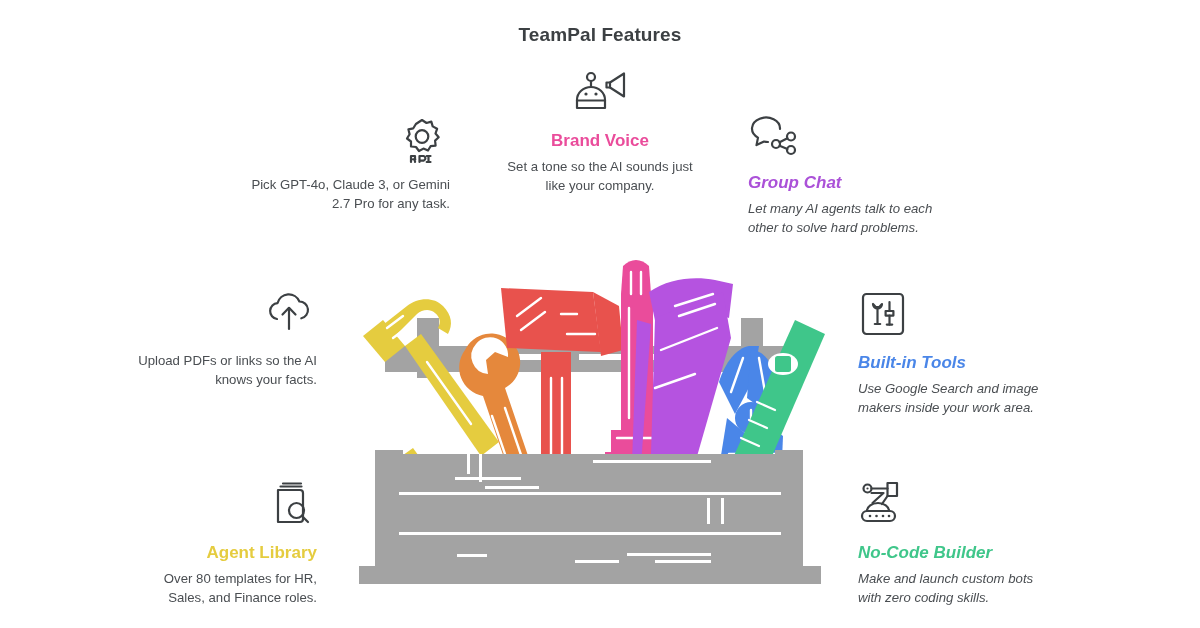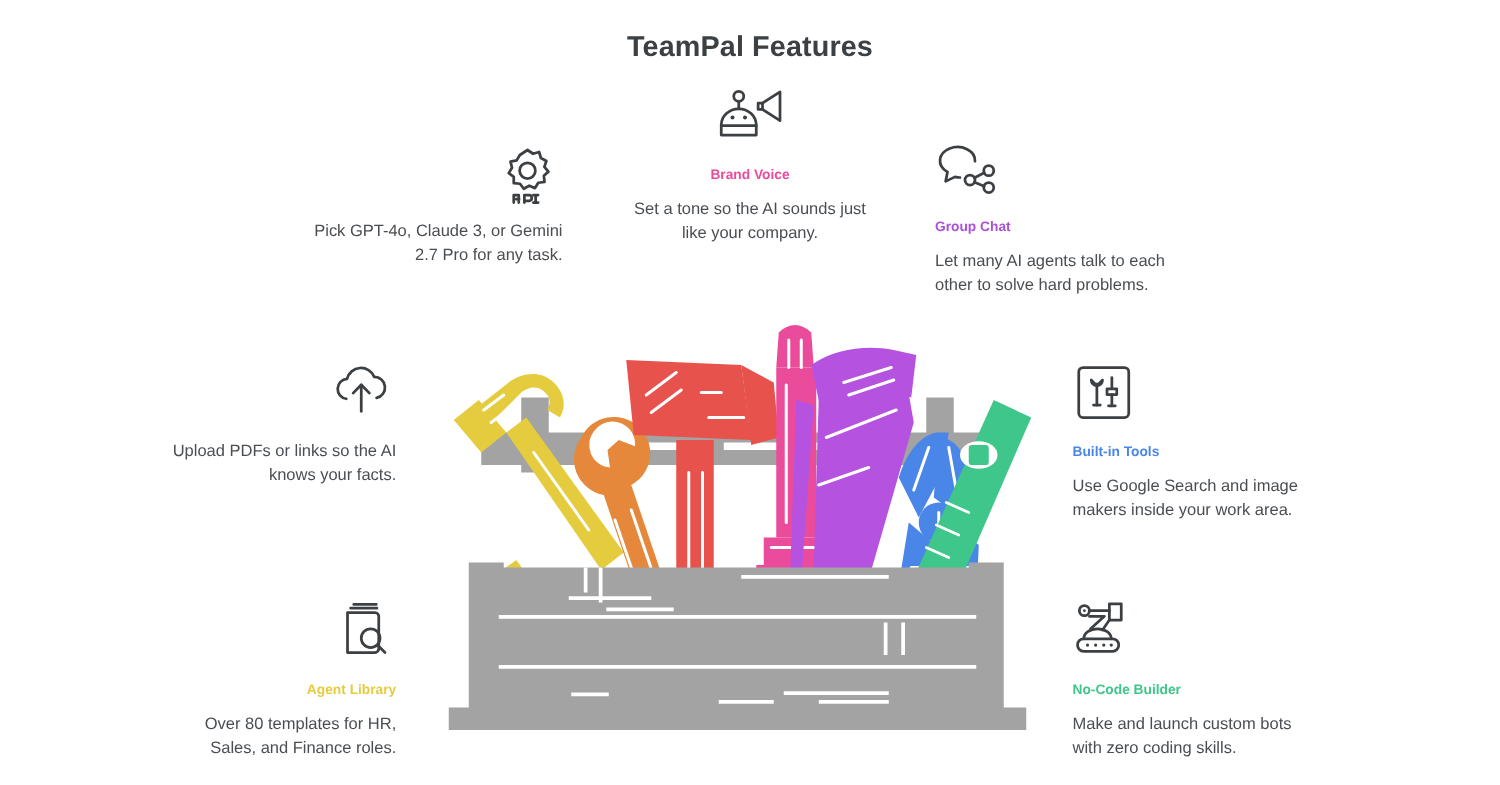--- a/index.html
+++ b/index.html
@@ -25,21 +25,21 @@
     background: #ffffff;
   }
 
   
   .page-title {
     position: absolute;
     top: 24px;
     left: 0;
     width: 1200px;
     text-align: center;
-    font-size: 23px;
+    font-size: 19px;
     font-weight: bold;
     color: #3c4043;
     letter-spacing: 0.1px;
   }
 
   
   .feature {
     position: absolute;
   }
 
@@ -48,36 +48,36 @@
     height: 58px;
     margin-bottom: 6px;
   }
 
   .feature svg {
     display: inline-block;
     vertical-align: top;
   }
 
   .feature .f-title {
-    font-size: 11px;
+    font-size: 17px;
     font-weight: bold;
     line-height: 21px;
     margin-bottom: 7px;
     white-space: nowrap;
   }
 
   .feature .f-desc {
     font-size: 13.2px;
     line-height: 18.5px;
     color: #4a4e52;
   }
 
   
   .align-right { text-align: right; }
-  .align-left  { text-align: left;  }
+  .align-left  { text-align: left; font-style: italic;  }
   .align-center{ text-align: center;}
 
   
   #feat-ai-models       { left: 235px; top: 112px; width: 215px; }
   #feat-brand-voice     { left: 505px; top: 66px;  width: 190px; }
   #feat-group-chat      { left: 748px; top: 108px; width: 185px; }
   #feat-custom-knowledge{ left: 120px; top: 288px; width: 197px; }
   #feat-agent-library   { left: 130px; top: 478px; width: 187px; }
   #feat-builtin-tools   { left: 858px; top: 288px; width: 190px; }
   #feat-nocode-builder  { left: 858px; top: 478px; width: 190px; }

